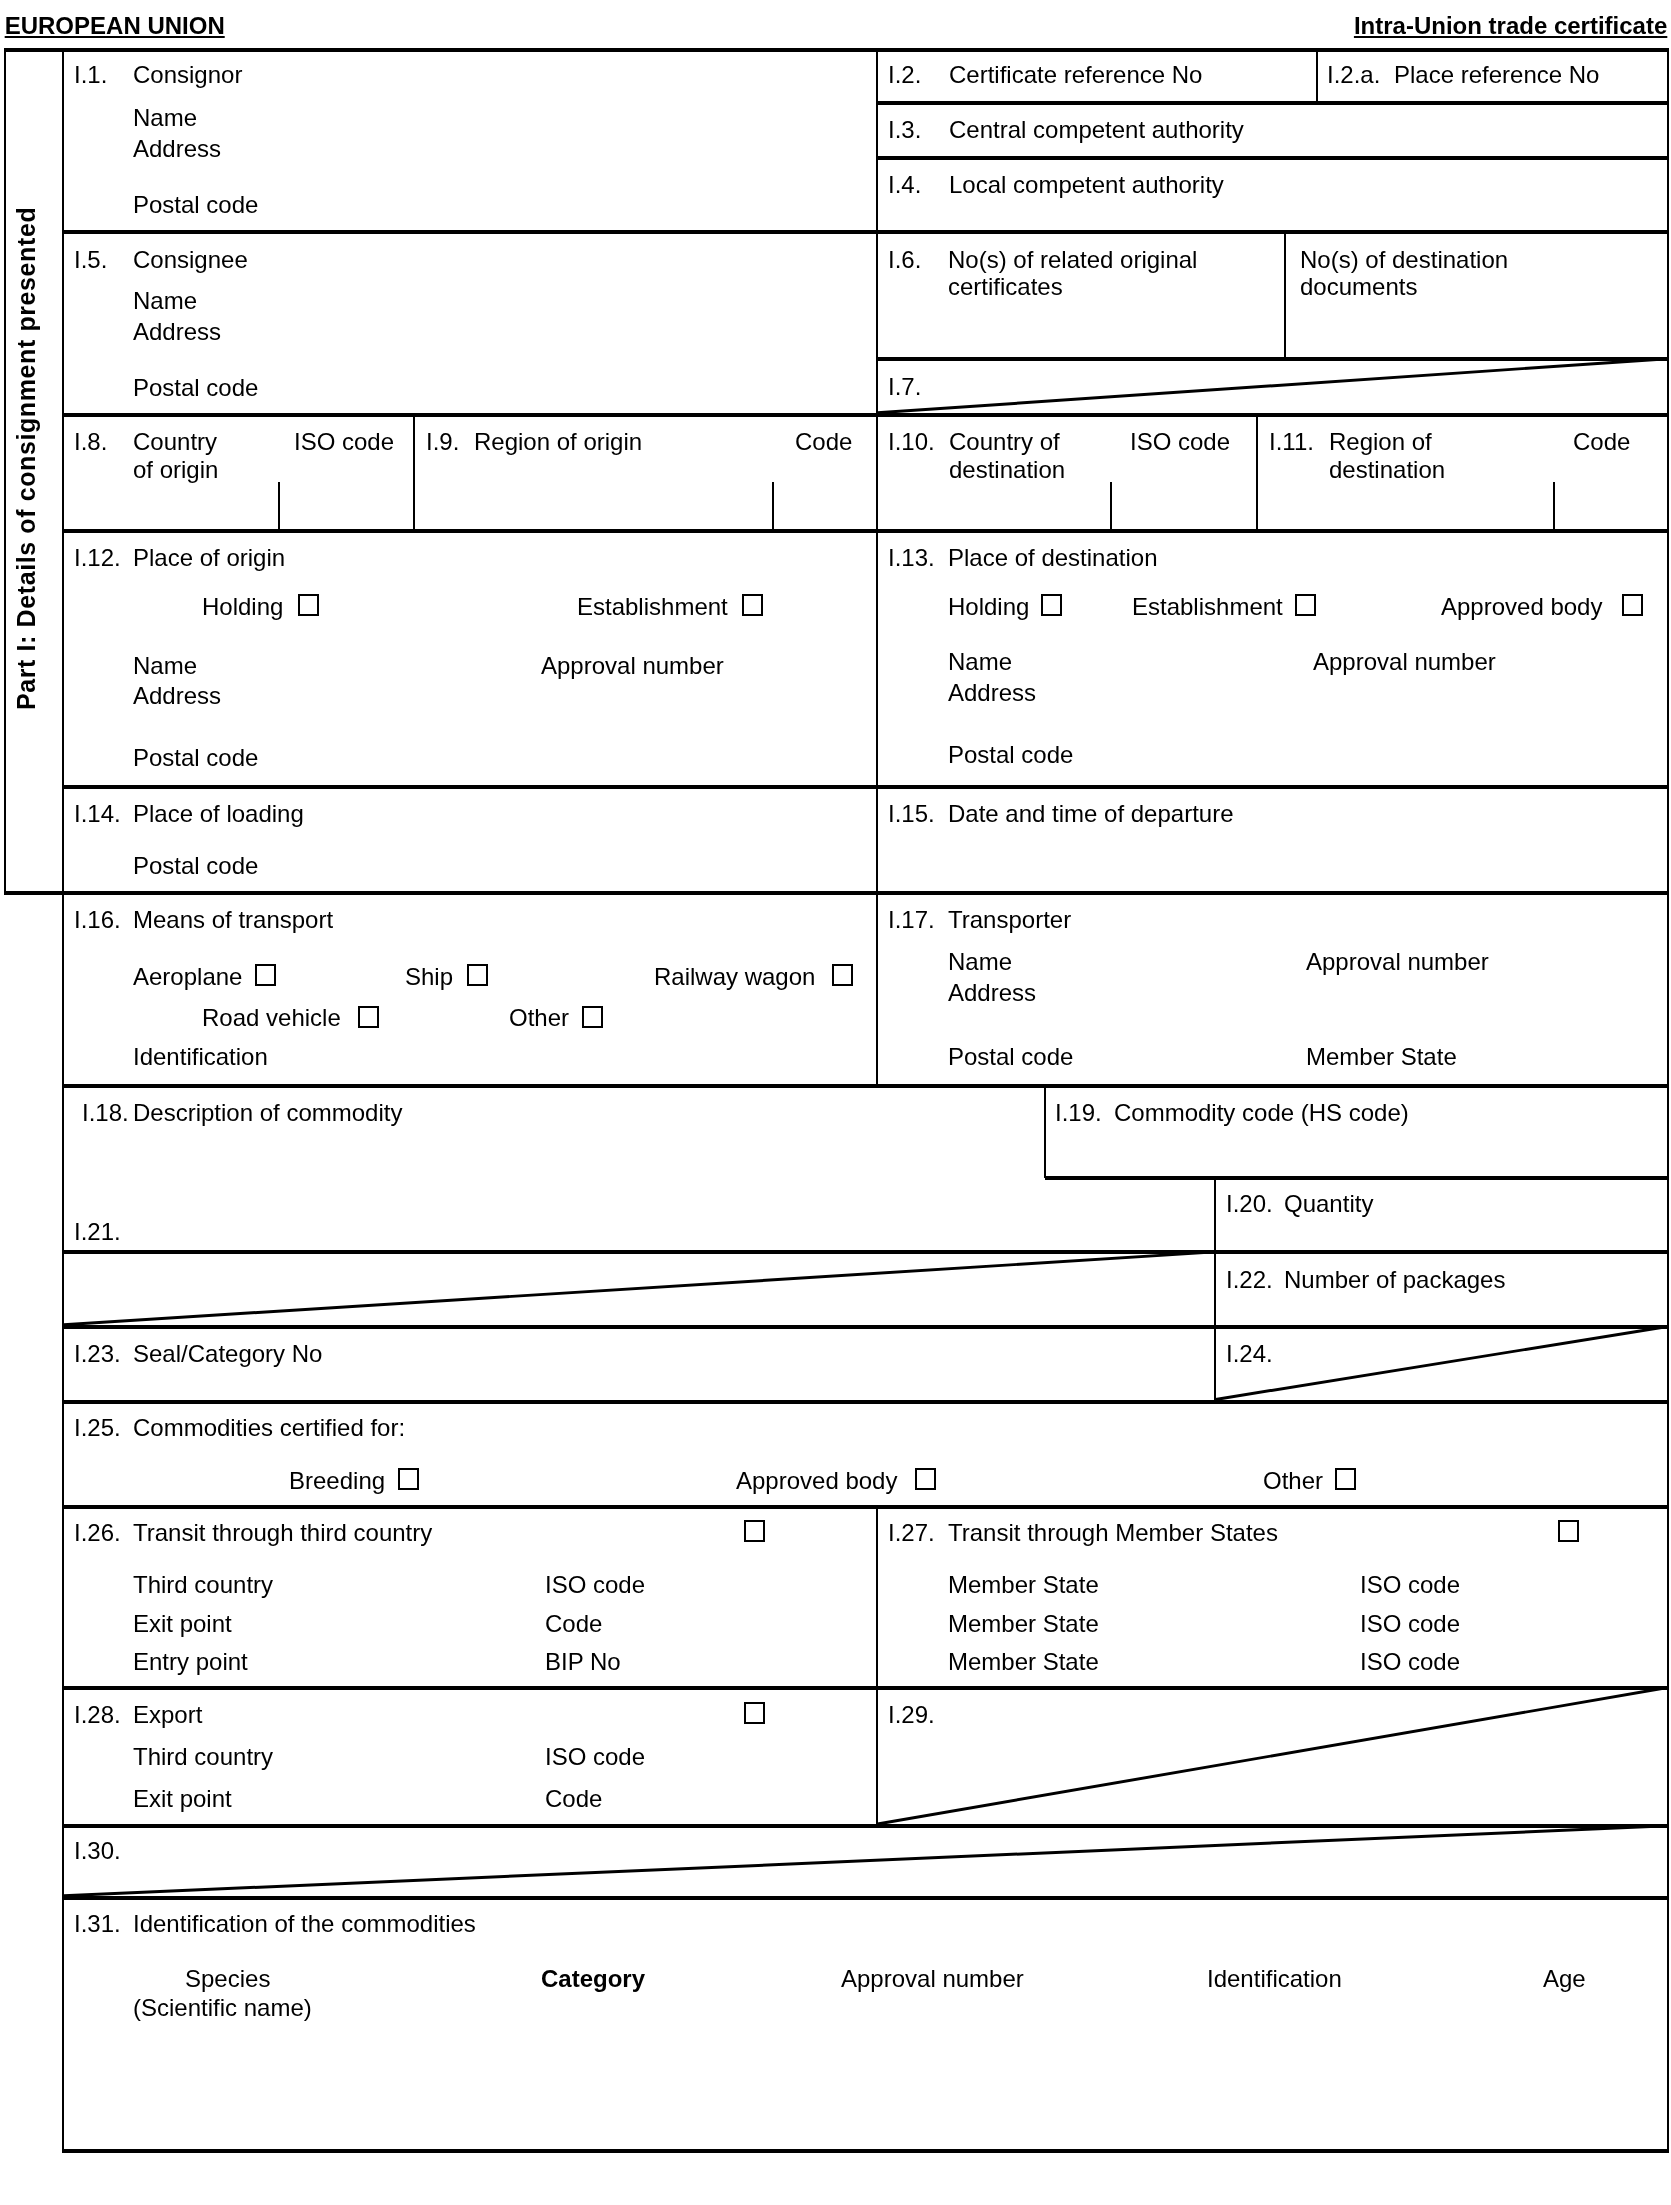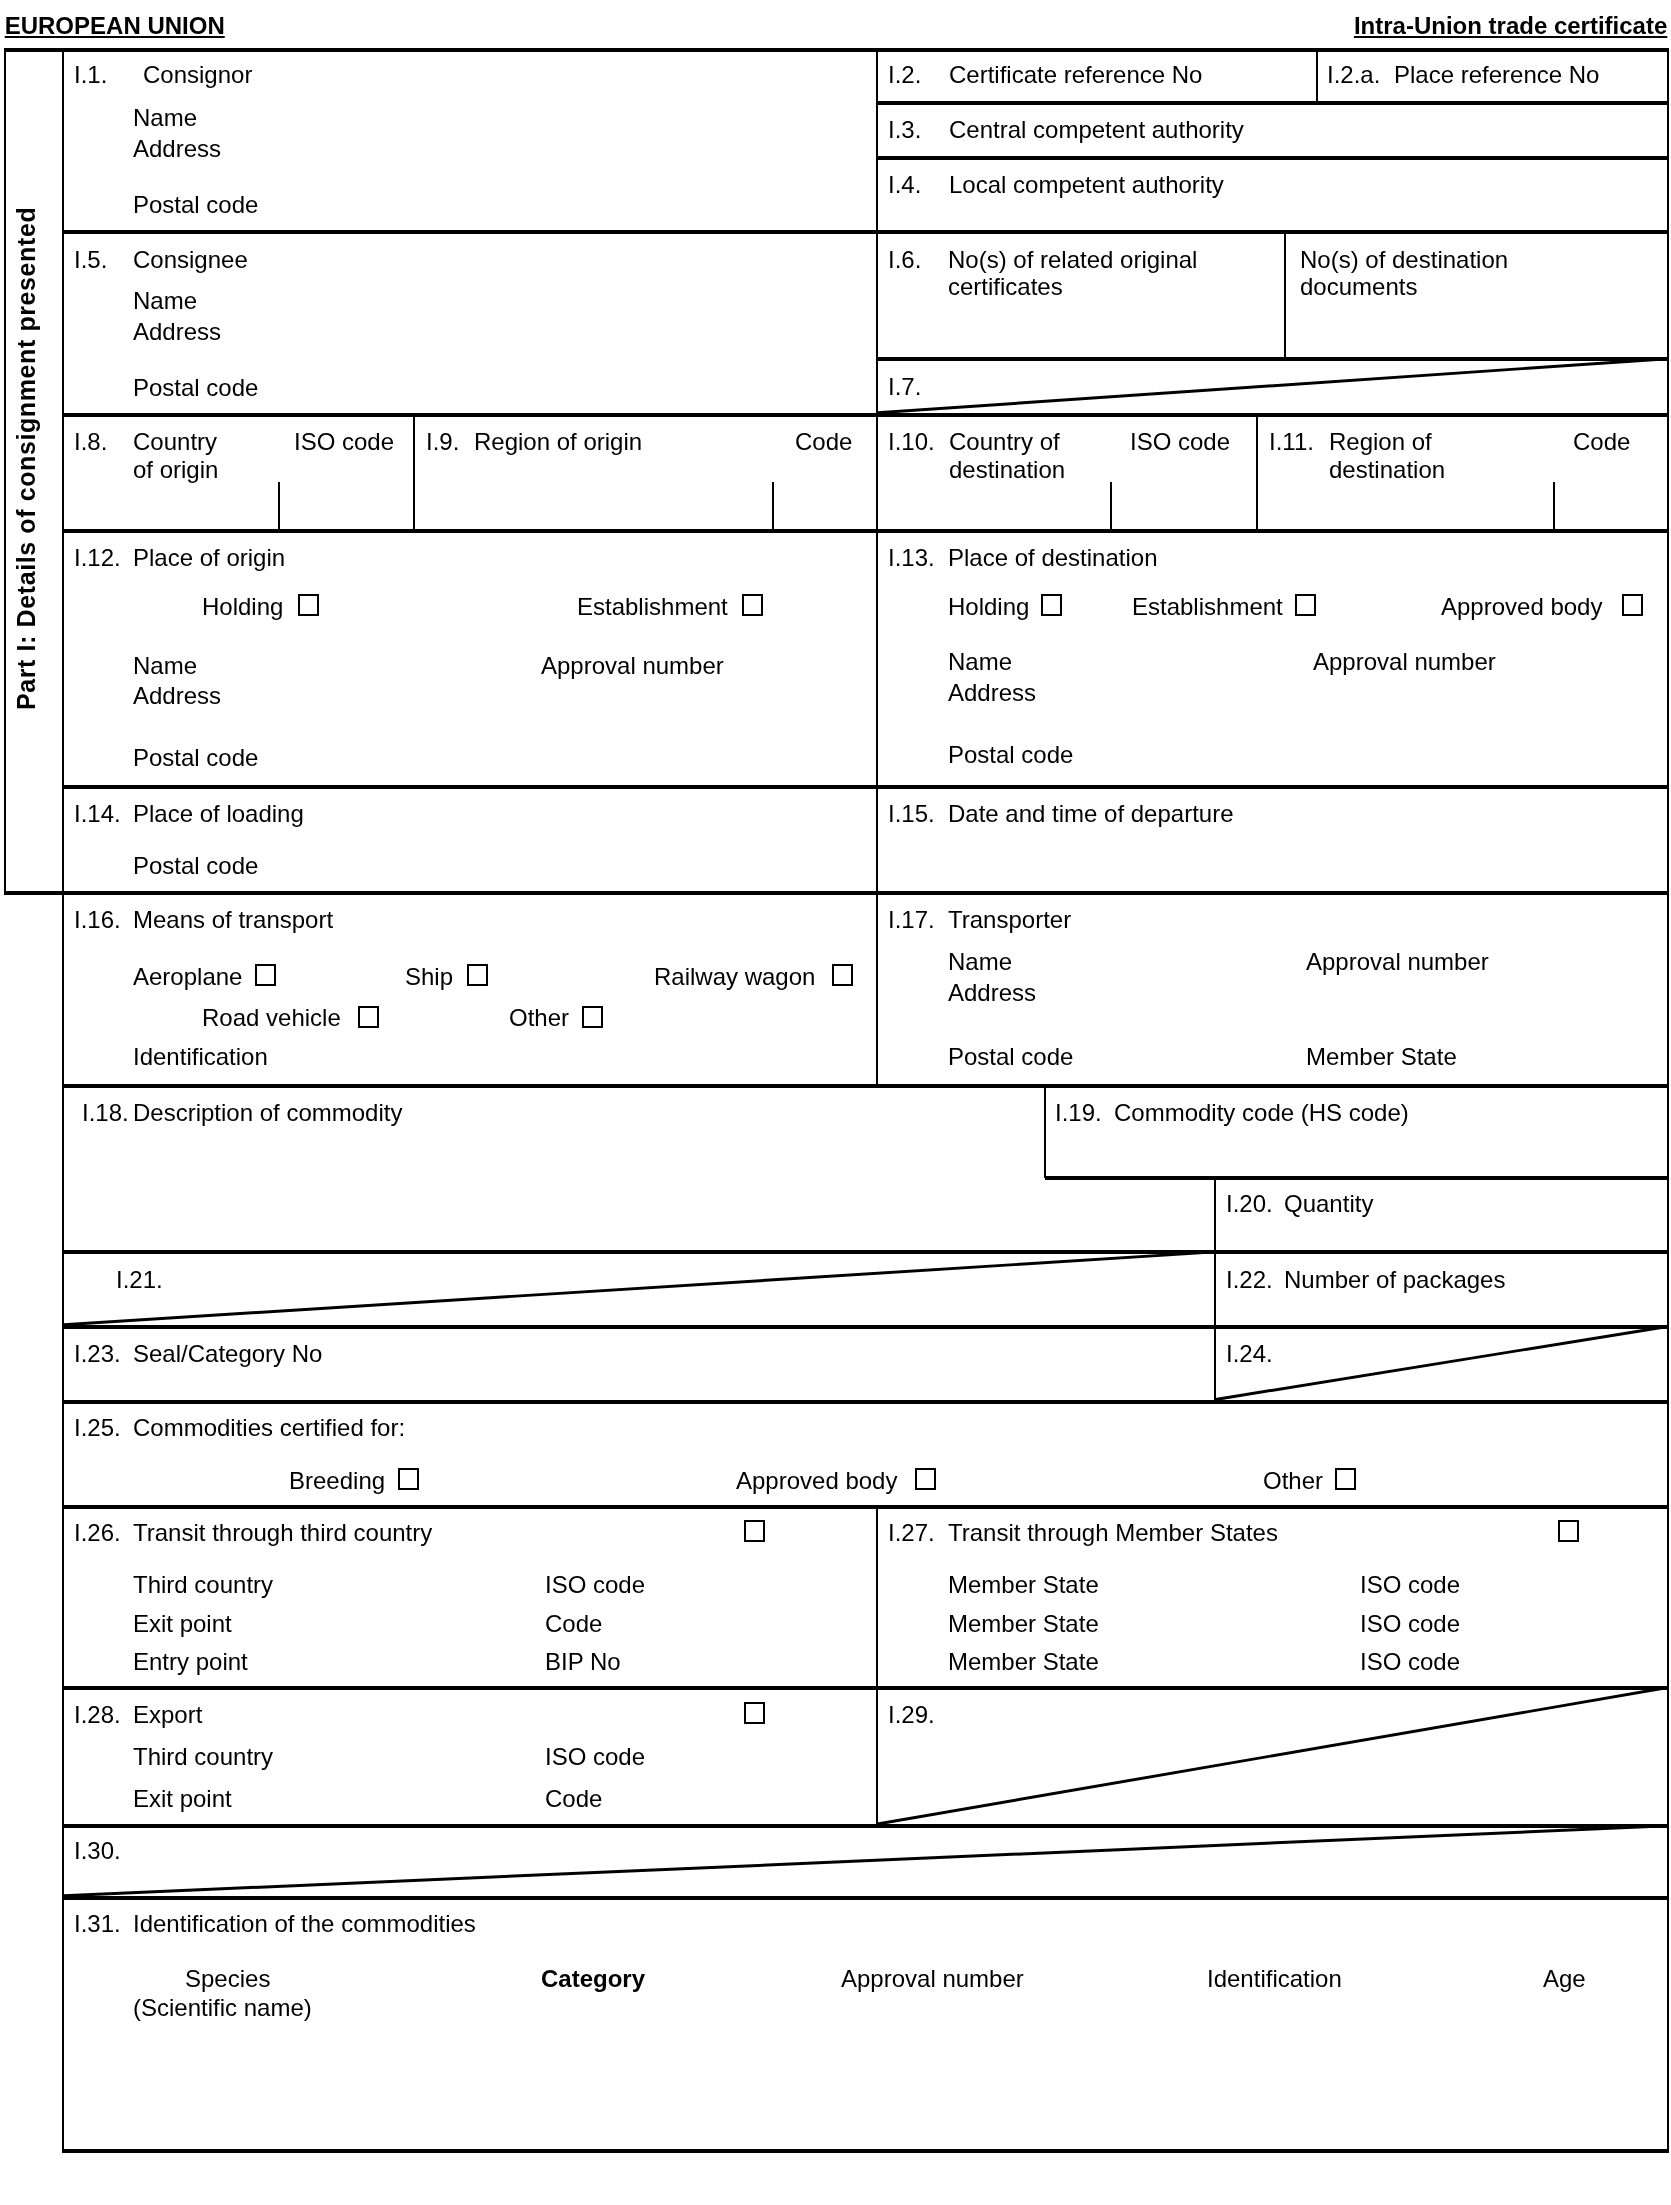--- a/index.html
+++ b/index.html
@@ -67,21 +67,21 @@
 <svg class="diag" width="1672" height="2205" viewBox="0 0 2843 3750">
   <line x1="1492" y1="702" x2="2836" y2="610" stroke="#000" stroke-width="5"></line>
   <line x1="108" y1="2253" x2="2067" y2="2129" stroke="#000" stroke-width="5"></line>
   <line x1="2067" y1="2380" x2="2836" y2="2256" stroke="#000" stroke-width="5"></line>
   <line x1="1492" y1="3102" x2="2836" y2="2870" stroke="#000" stroke-width="5"></line>
   <line x1="108" y1="3224" x2="2836" y2="3105" stroke="#000" stroke-width="5"></line>
 </svg>
 
 <div>
   <div class="t" style="left:74px;top:61px;">I.1.</div>
-  <div class="t" style="left:143px;top:61px;">Consignor</div>
+  <div class="t" style="left:133px;top:61px;">Consignor</div>
   <div class="t" style="left:133px;top:104px;">Name</div>
   <div class="t" style="left:133px;top:135px;">Address</div>
   <div class="t" style="left:133px;top:191px;">Postal code</div>
 </div>
 
 <div class="t" style="left:888px;top:61px;">I.2.</div>
 <div class="t" style="left:949px;top:61px;">Certificate reference No</div>
 <div class="t" style="left:1327px;top:61px;">I.2.a.</div>
 <div class="t" style="left:1394px;top:61px;">Place reference No</div>
 
@@ -179,21 +179,21 @@
 
 <div class="t" style="left:82px;top:1099px;">I.18.</div>
 <div class="t" style="left:133px;top:1099px;">Description of commodity</div>
 
 <div class="t" style="left:1055px;top:1099px;">I.19.</div>
 <div class="t" style="left:1114px;top:1099px;">Commodity code (HS code)</div>
 
 <div class="t" style="left:1226px;top:1190px;">I.20.</div>
 <div class="t" style="left:1284px;top:1190px;">Quantity</div>
 
-<div class="t" style="left:74px;top:1266px;margin-left:42px;">I.21.</div>
+<div class="t" style="left:74px;top:1218px;">I.21.</div>
 
 <div class="t" style="left:1226px;top:1266px;">I.22.</div>
 <div class="t" style="left:1284px;top:1266px;">Number of packages</div>
 
 <div class="t" style="left:74px;top:1340px;">I.23.</div>
 <div class="t" style="left:133px;top:1340px;">Seal/Category No</div>
 
 <div class="t" style="left:1226px;top:1340px;">I.24.</div>
 
 <div class="t" style="left:74px;top:1414px;">I.25.</div>

